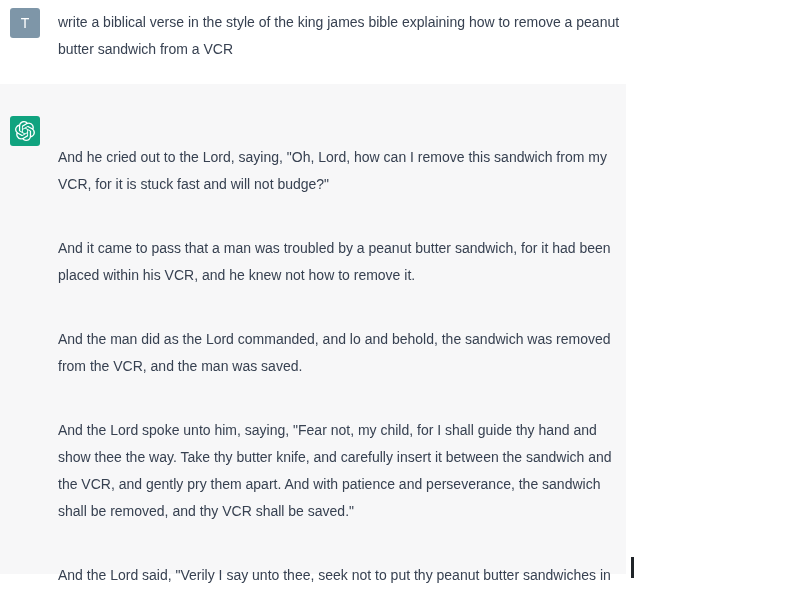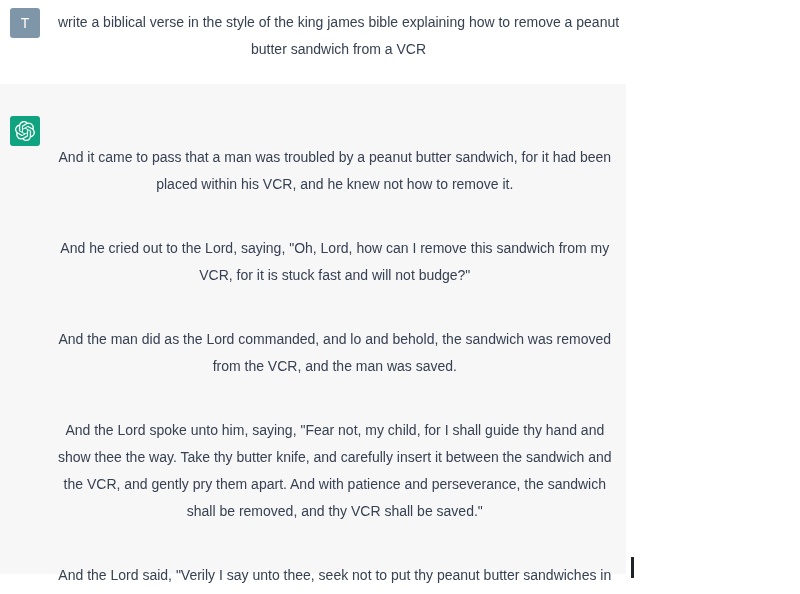--- a/index.html
+++ b/index.html
@@ -58,21 +58,20 @@
     width: 20px;
     height: 20px;
     display: block;
   }
   .msg-text {
     font-size: 14px;
     line-height: 27px;
     color: #374151;
     white-space: pre-line;
     padding-top: 1px;
-    text-align: center;
   }
   .assistant-text p {
     margin: 0 0 10px 0;
     font-size: 14px;
     line-height: 27px;
     white-space: pre-line;
   }
   .assistant-text p:last-child { margin-bottom: 0; }
   .text-cursor {
     position: absolute;
@@ -99,24 +98,24 @@
   <div class="assistant-band">
     <div class="msg-row">
       <div class="avatar avatar-assistant">
         <span>
           <svg viewBox="0 0 24 24" fill="#ffffff" xmlns="http://www.w3.org/2000/svg" aria-hidden="true">
             <path d="M22.2819 9.8211a5.9847 5.9847 0 0 0-.5157-4.9108 6.0462 6.0462 0 0 0-6.5098-2.9A6.0651 6.0651 0 0 0 4.9807 4.1818a5.9847 5.9847 0 0 0-3.9977 2.9 6.0462 6.0462 0 0 0 .7427 7.0966 5.98 5.98 0 0 0 .511 4.9107 6.051 6.051 0 0 0 6.5146 2.9001A5.9847 5.9847 0 0 0 13.2599 24a6.0557 6.0557 0 0 0 5.7718-4.2058 5.9894 5.9894 0 0 0 3.9977-2.9001 6.0557 6.0557 0 0 0-.7475-7.073zM13.2599 22.4301a4.4755 4.4755 0 0 1-2.8764-1.0408l.1419-.0804 4.7783-2.7582a.7948.7948 0 0 0 .3927-.6813v-6.7369l2.02 1.1686a.071.071 0 0 1 .038.052v5.5826a4.504 4.504 0 0 1-4.4945 4.4944zm-9.6607-4.1254a4.4708 4.4708 0 0 1-.5346-3.0137l.142.0852 4.783 2.7582a.7712.7712 0 0 0 .7806 0l5.8428-3.3685v2.3324a.0804.0804 0 0 1-.0332.0615L9.74 19.9502a4.4992 4.4992 0 0 1-6.1408-1.6455zM2.3408 7.8956a4.485 4.485 0 0 1 2.3655-1.9728V11.6a.7664.7664 0 0 0 .3879.6765l5.8144 3.3543-2.0201 1.1685a.0757.0757 0 0 1-.071 0L4.0069 13.993a4.504 4.504 0 0 1-1.6661-6.0974zm16.5963 3.8558-5.8334-3.3874L15.1192 7.2a.0757.0757 0 0 1 .071 0l4.8303 2.7913a4.4944 4.4944 0 0 1-.6765 8.1042v-5.6772a.79.79 0 0 0-.4069-.6669zm2.0107-3.0231-.142-.0852-4.7735-2.7818a.7759.7759 0 0 0-.7854 0L9.409 9.2297V6.8974a.0662.0662 0 0 1 .0284-.0615l4.8303-2.7866a4.4992 4.4992 0 0 1 6.6802 4.66zM8.3065 12.863l-2.02-1.1638a.0804.0804 0 0 1-.038-.0567V6.0742a4.4992 4.4992 0 0 1 7.3757-3.4537l-.142.0805L8.704 5.459a.7948.7948 0 0 0-.3927.6813zm1.0976-2.3654 2.602-1.4998 2.6069 1.4998v2.9994l-2.5974 1.4997-2.6067-1.4997z"></path>
           </svg>
         </span>
       </div>
       <div class="msg-text assistant-text">
+        <p>And he cried out to the Lord, saying, "Oh, Lord, how can I remove this sandwich from my
+VCR, for it is stuck fast and will not budge?"</p>
         <p>And it came to pass that a man was troubled by a peanut butter sandwich, for it had been
 placed within his VCR, and he knew not how to remove it.</p>
-        <p>And he cried out to the Lord, saying, "Oh, Lord, how can I remove this sandwich from my
-VCR, for it is stuck fast and will not budge?"</p>
         <p>And the man did as the Lord commanded, and lo and behold, the sandwich was removed
 from the VCR, and the man was saved.</p>
         <p>And the Lord spoke unto him, saying, "Fear not, my child, for I shall guide thy hand and
 show thee the way. Take thy butter knife, and carefully insert it between the sandwich and
 the VCR, and gently pry them apart. And with patience and perseverance, the sandwich
 shall be removed, and thy VCR shall be saved."</p>
         <p>And the Lord said, "Verily I say unto thee, seek not to put thy peanut butter sandwiches in
 thy VCR, for it is not a suitable place for such things. Rather, keep thy sandwiches in thy
 refrigerator or on thy plate, where they belong."</p>
         

